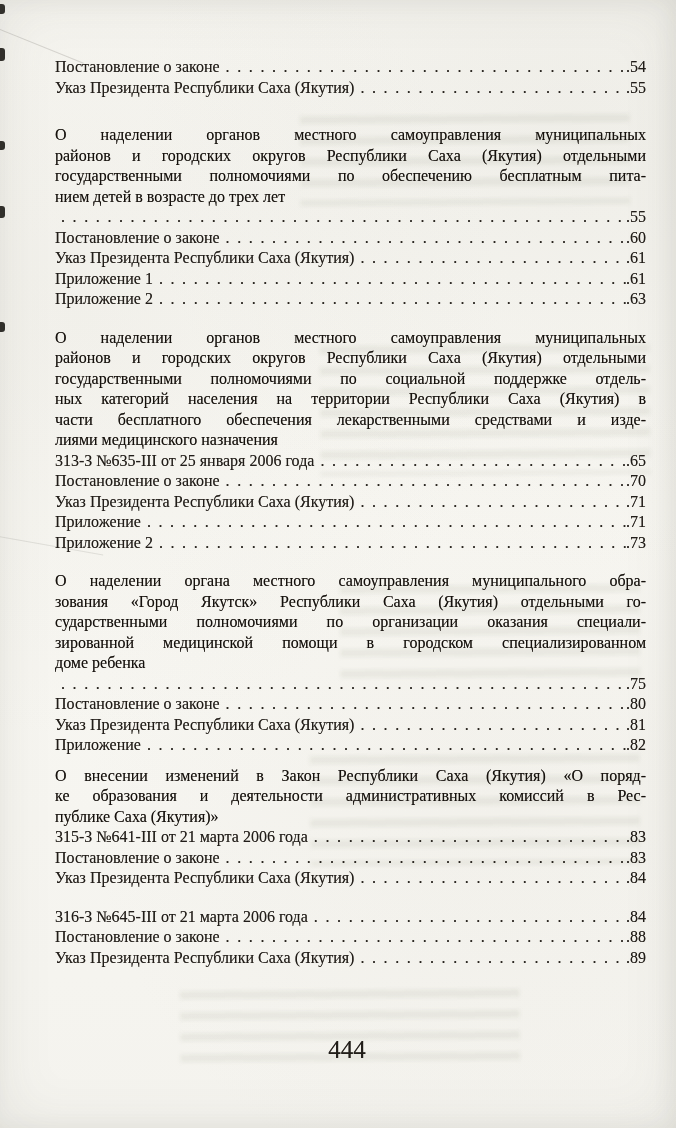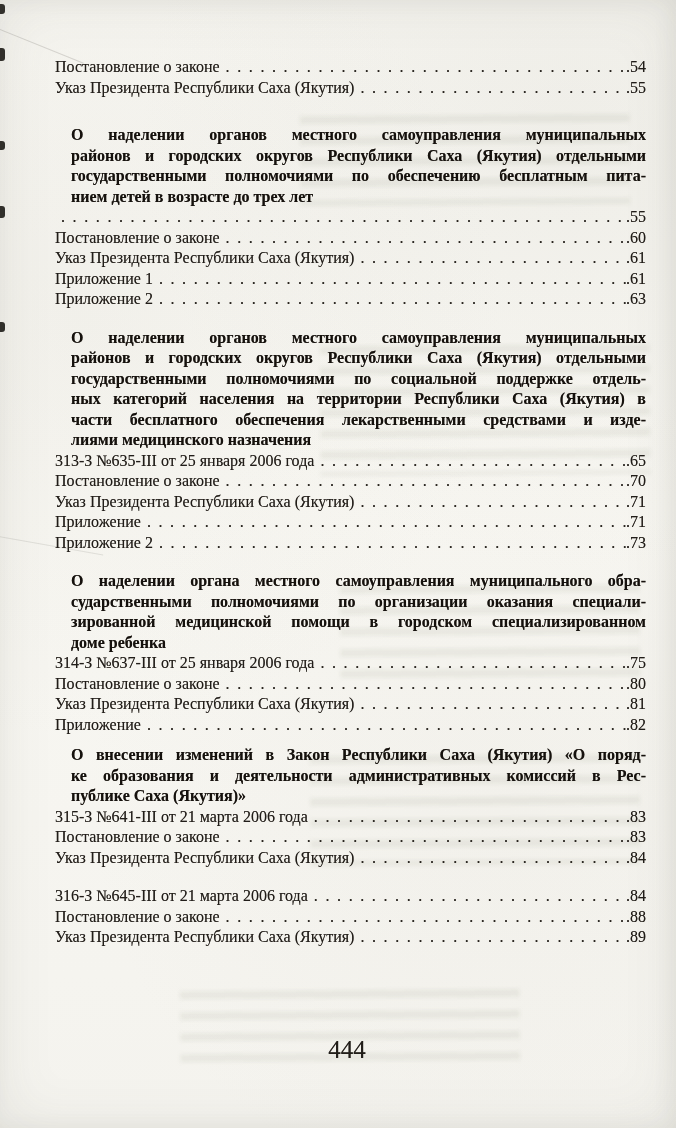--- a/index.html
+++ b/index.html
@@ -39,21 +39,21 @@
     flex: 1 1 auto;
     overflow: hidden;
     white-space: nowrap;
     letter-spacing: 1.8px;
     padding: 0 2px 0 6px;
     color: #27231e;
   }
   .entry .pnum { flex-shrink: 0; white-space: nowrap; }
   .entry .pnum::before { content: "."; }
 
-  .section .title { font-weight: 700; color: #15110d; margin-left: 16px; }
+  .section .title { font-weight: 400; color: #15110d; }
   .section .title .tl { text-align: justify; text-align-last: justify; }
   .section .title .tl.last { text-align-last: left; }
 
   #sections .section { margin-top: 18px; }
   #sections .section:nth-of-type(1) { margin-top: 27px; }
   #sections .section:nth-of-type(4) { margin-top: 10px; }
 
   .footer-num {
     position: absolute;
     top: 1039px; left: 0;
@@ -204,27 +204,27 @@
     <span class="label">Приложение 2</span>
     <span class="dots">. . . . . . . . . . . . . . . . . . . . . . . . . . . . . . . . . . . . . . . . . . . . . . . . . . . . . . . . . . . . . . . . . . . . . . . . . . . . . . . . . . . . . . . . . . </span>
     <span class="pnum">73</span>
   </div>
 </div>
   </div>
 
   <div class="section">
     <div class="title">
             <div class="tl">О наделении органа местного самоуправления муниципального обра-</div>
+            <div class="tl">зования «Город Якутск» Республики Саха (Якутия) отдельными го-</div>
             <div class="tl">сударственными полномочиями по организации оказания специали-</div>
             <div class="tl">зированной медицинской помощи в городском специализированном</div>
             <div class="tl last">доме ребенка</div>
           </div>
     <div class="entries">
   <div class="entry">
-    <span class="label">314-З №637-III от 25 января 2006 года</span>
     <span class="dots">. . . . . . . . . . . . . . . . . . . . . . . . . . . . . . . . . . . . . . . . . . . . . . . . . . . . . . . . . . . . . . . . . . . . . . . . . . . . . . . . . . . . . . . . . . </span>
     <span class="pnum">75</span>
   </div>
 
   <div class="entry">
     <span class="label">Постановление о законе</span>
     <span class="dots">. . . . . . . . . . . . . . . . . . . . . . . . . . . . . . . . . . . . . . . . . . . . . . . . . . . . . . . . . . . . . . . . . . . . . . . . . . . . . . . . . . . . . . . . . . </span>
     <span class="pnum">80</span>
   </div>
 

